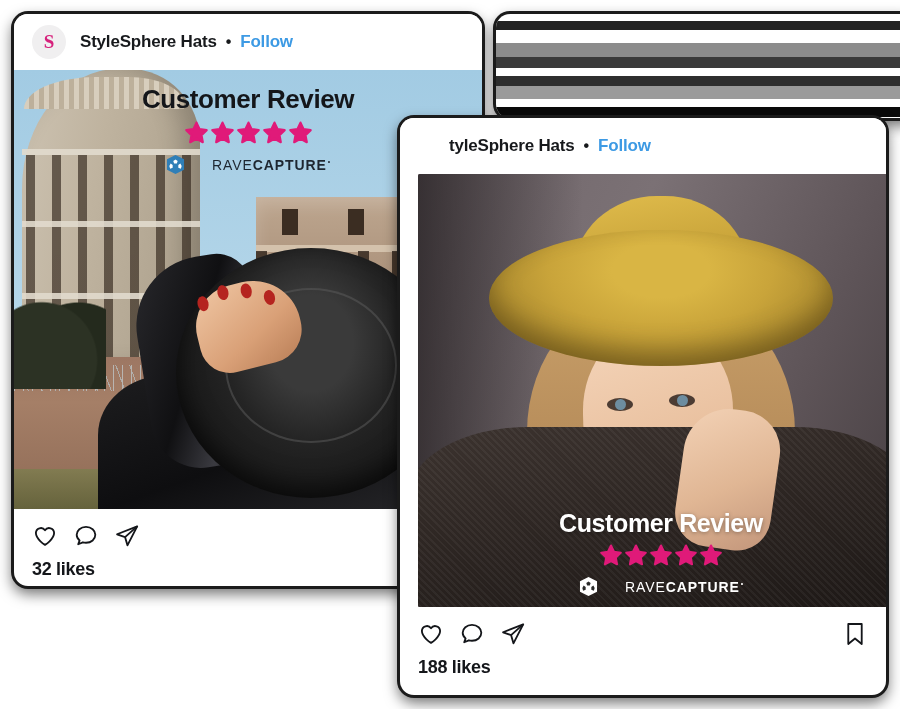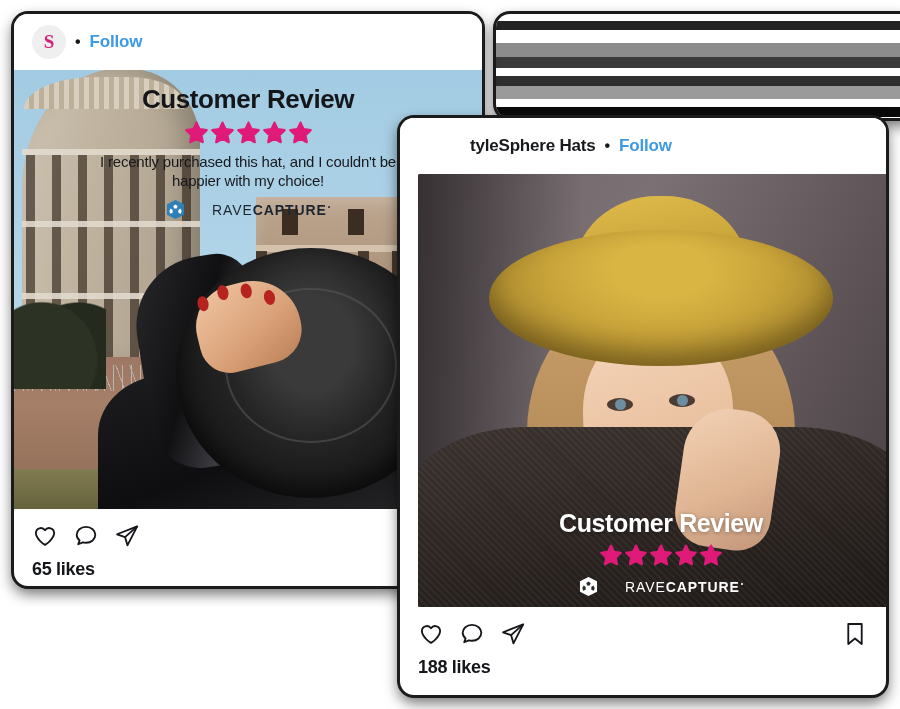--- a/index.html
+++ b/index.html
@@ -249,20 +249,21 @@
     <div class="skel s3"></div>
     <div class="skel s4"></div>
     <div class="skel s5"></div>
     <div class="skel s6"></div>
   </div>
 
   <div class="card" id="card-1">
 
     <div class="post-head">
       <div class="avatar">S</div>
+      <div class="acct">StyleSphere Hats</div>
       <div class="dot">•</div>
       <div class="follow">Follow</div>
     </div>
 
     <div class="media" id="media-1">
       <div class="sky"></div>
       <div class="colo">
         <div class="crown"></div>
         <div class="arches"></div>
         <div class="band b1"></div>
@@ -306,21 +307,20 @@
           <svg class="star" viewBox="0 0 24 24">
               <path d="M12 1.6l3.1 6.5 7.1 1-5.2 5 1.3 7.1-6.3-3.4-6.3 3.4 1.3-7.1-5.2-5 7.1-1z" fill="#e01a79" stroke="#e01a79" stroke-width="2.2" stroke-linejoin="round"></path>
             </svg>
           <svg class="star" viewBox="0 0 24 24">
               <path d="M12 1.6l3.1 6.5 7.1 1-5.2 5 1.3 7.1-6.3-3.4-6.3 3.4 1.3-7.1-5.2-5 7.1-1z" fill="#e01a79" stroke="#e01a79" stroke-width="2.2" stroke-linejoin="round"></path>
             </svg>
           <svg class="star" viewBox="0 0 24 24">
               <path d="M12 1.6l3.1 6.5 7.1 1-5.2 5 1.3 7.1-6.3-3.4-6.3 3.4 1.3-7.1-5.2-5 7.1-1z" fill="#e01a79" stroke="#e01a79" stroke-width="2.2" stroke-linejoin="round"></path>
             </svg>
         </div>
-        <div class="ov-text">I recently purchased this hat, and I couldn't be happier with my choice!</div>
         <div class="logo logo-dark">
           <svg class="logo-mark" viewBox="0 0 32 32">
             <path d="M16 1.5 29 8v16L16 30.5 3 24V8z" fill="#2f7fb8"></path>
             <path d="M16 8.2l3.3 2.4-1.3 3.9h-4.1l-1.3-3.9zM8.6 14.6l3.1 2.3v4.1l-3.9 1.3-1.2-3.9zM23.4 14.6l2 3.8-1.2 3.9-3.9-1.3v-4.1z" fill="#ffffff"></path>
           </svg>
           <div class="logo-word"><span class="lw-light">RAVE</span><span class="lw-bold">CAPTURE</span><span class="tm">•</span></div>
         </div>
       </div>
     </div>
 
@@ -337,26 +337,26 @@
             <path d="M10.2 13 21.4 3.1" fill="none" stroke="#14161a" stroke-width="1.7"></path>
           </svg>
       </div>
       <div class="act-right">
         <svg class="ic" viewBox="0 0 24 24">
             <path d="M5.8 2.8h12.4v18.4L12 16.2l-6.2 5z" fill="none" stroke="#14161a" stroke-width="1.7" stroke-linejoin="round"></path>
           </svg>
       </div>
     </div>
 
-    <div class="likes">65 likes</div>
+    <div class="likes">32 likes</div>
   </div>
 
   <div class="card" id="card-2">
 
-    <div class="post-head" style="padding-left:70px;">
+    <div class="post-head" style="padding-left:49px;">
       <div class="acct" style="margin-left:0">tyleSphere Hats</div>
       <div class="dot">•</div>
       <div class="follow">Follow</div>
     </div>
 
     <div class="media" id="media-2" style="margin:0 18px; border-radius:2px;">
       <div class="p2-bg"></div>
       <div class="p2-shadow"></div>
 
       <div class="p2-hair"></div>

